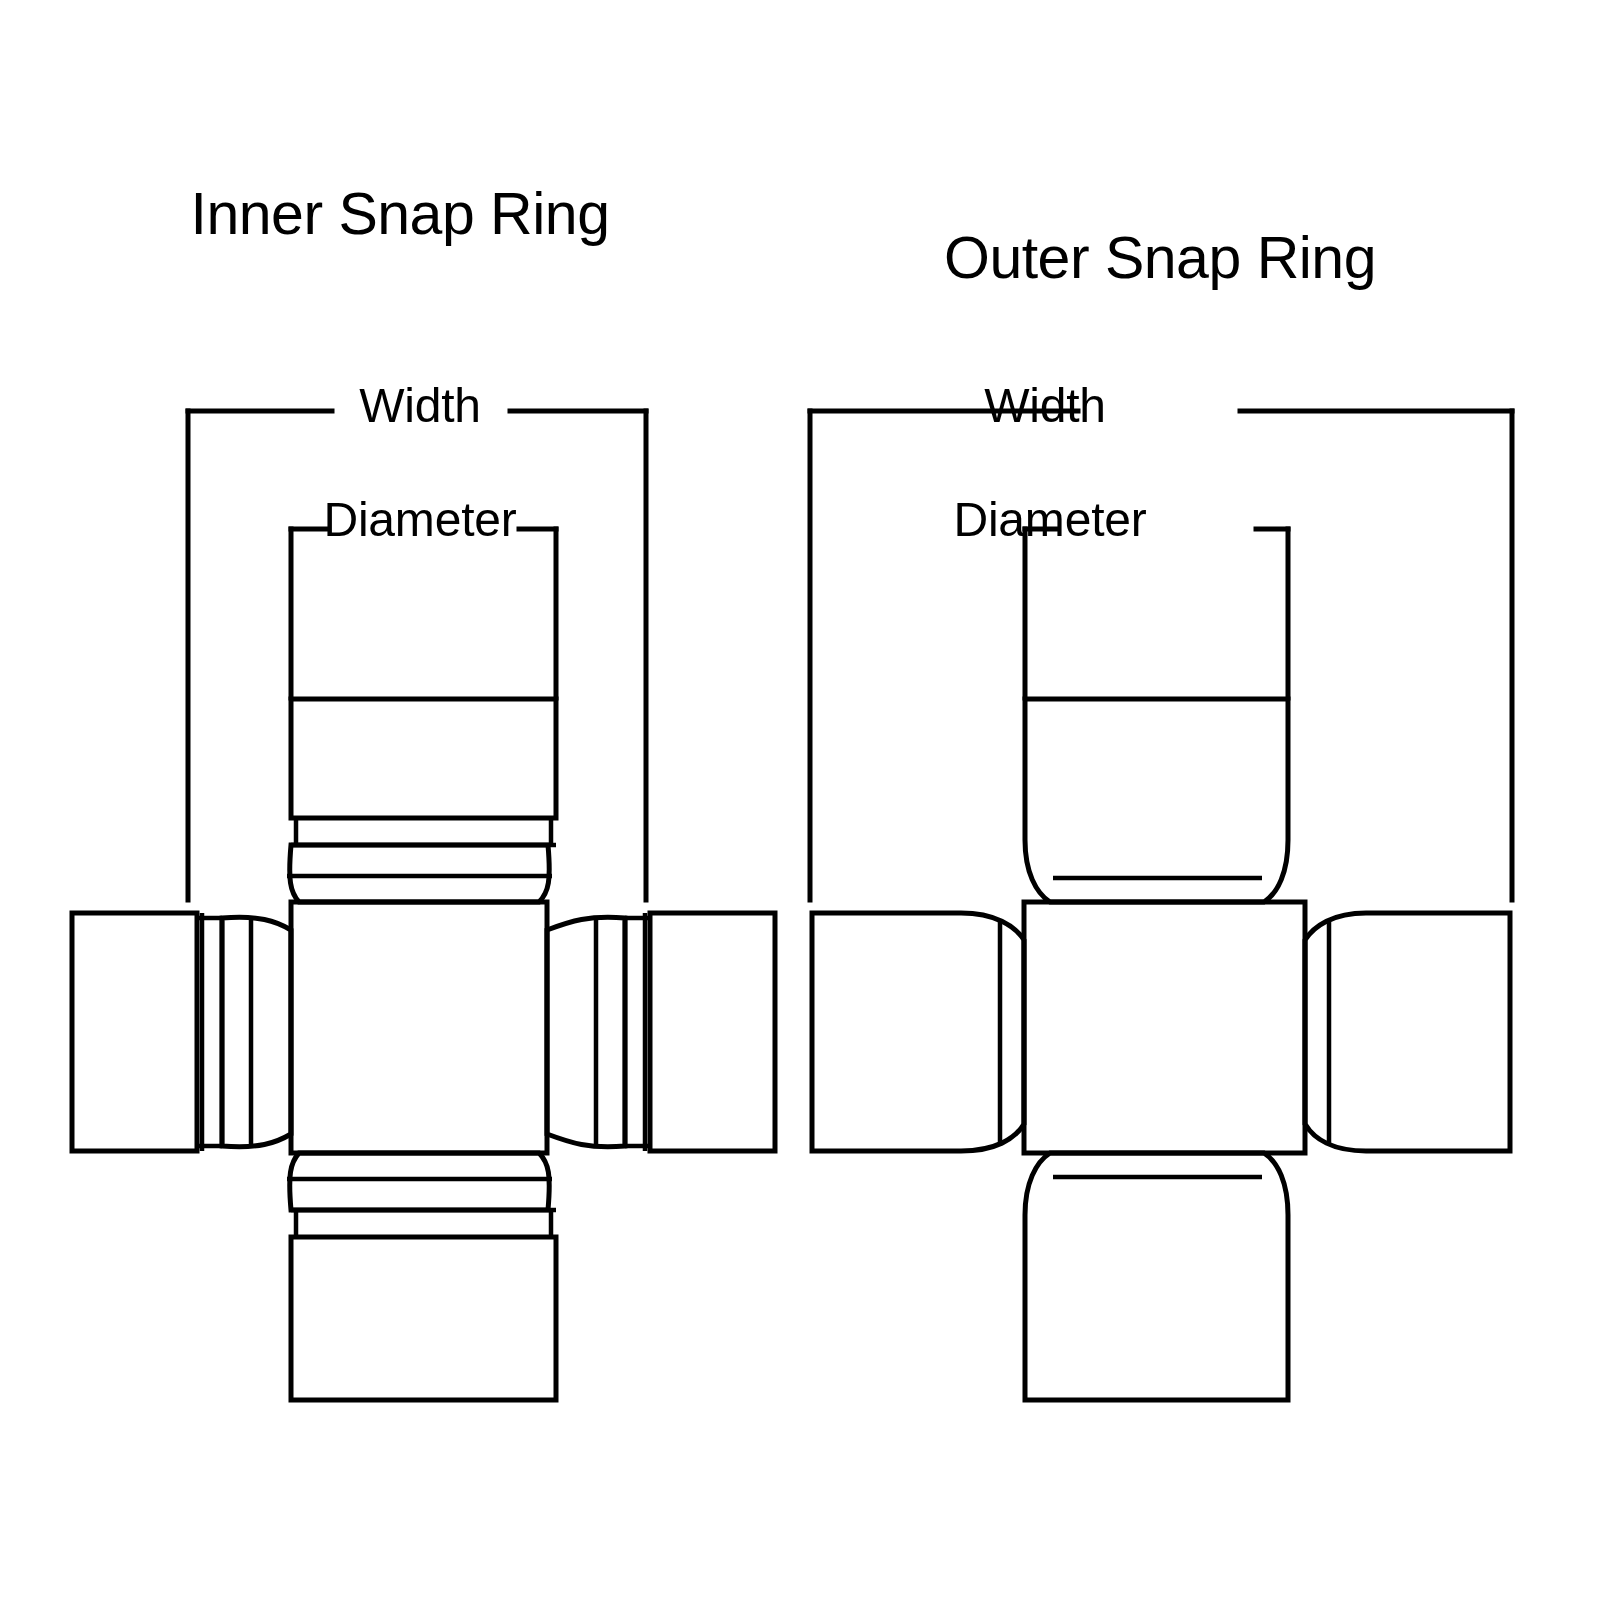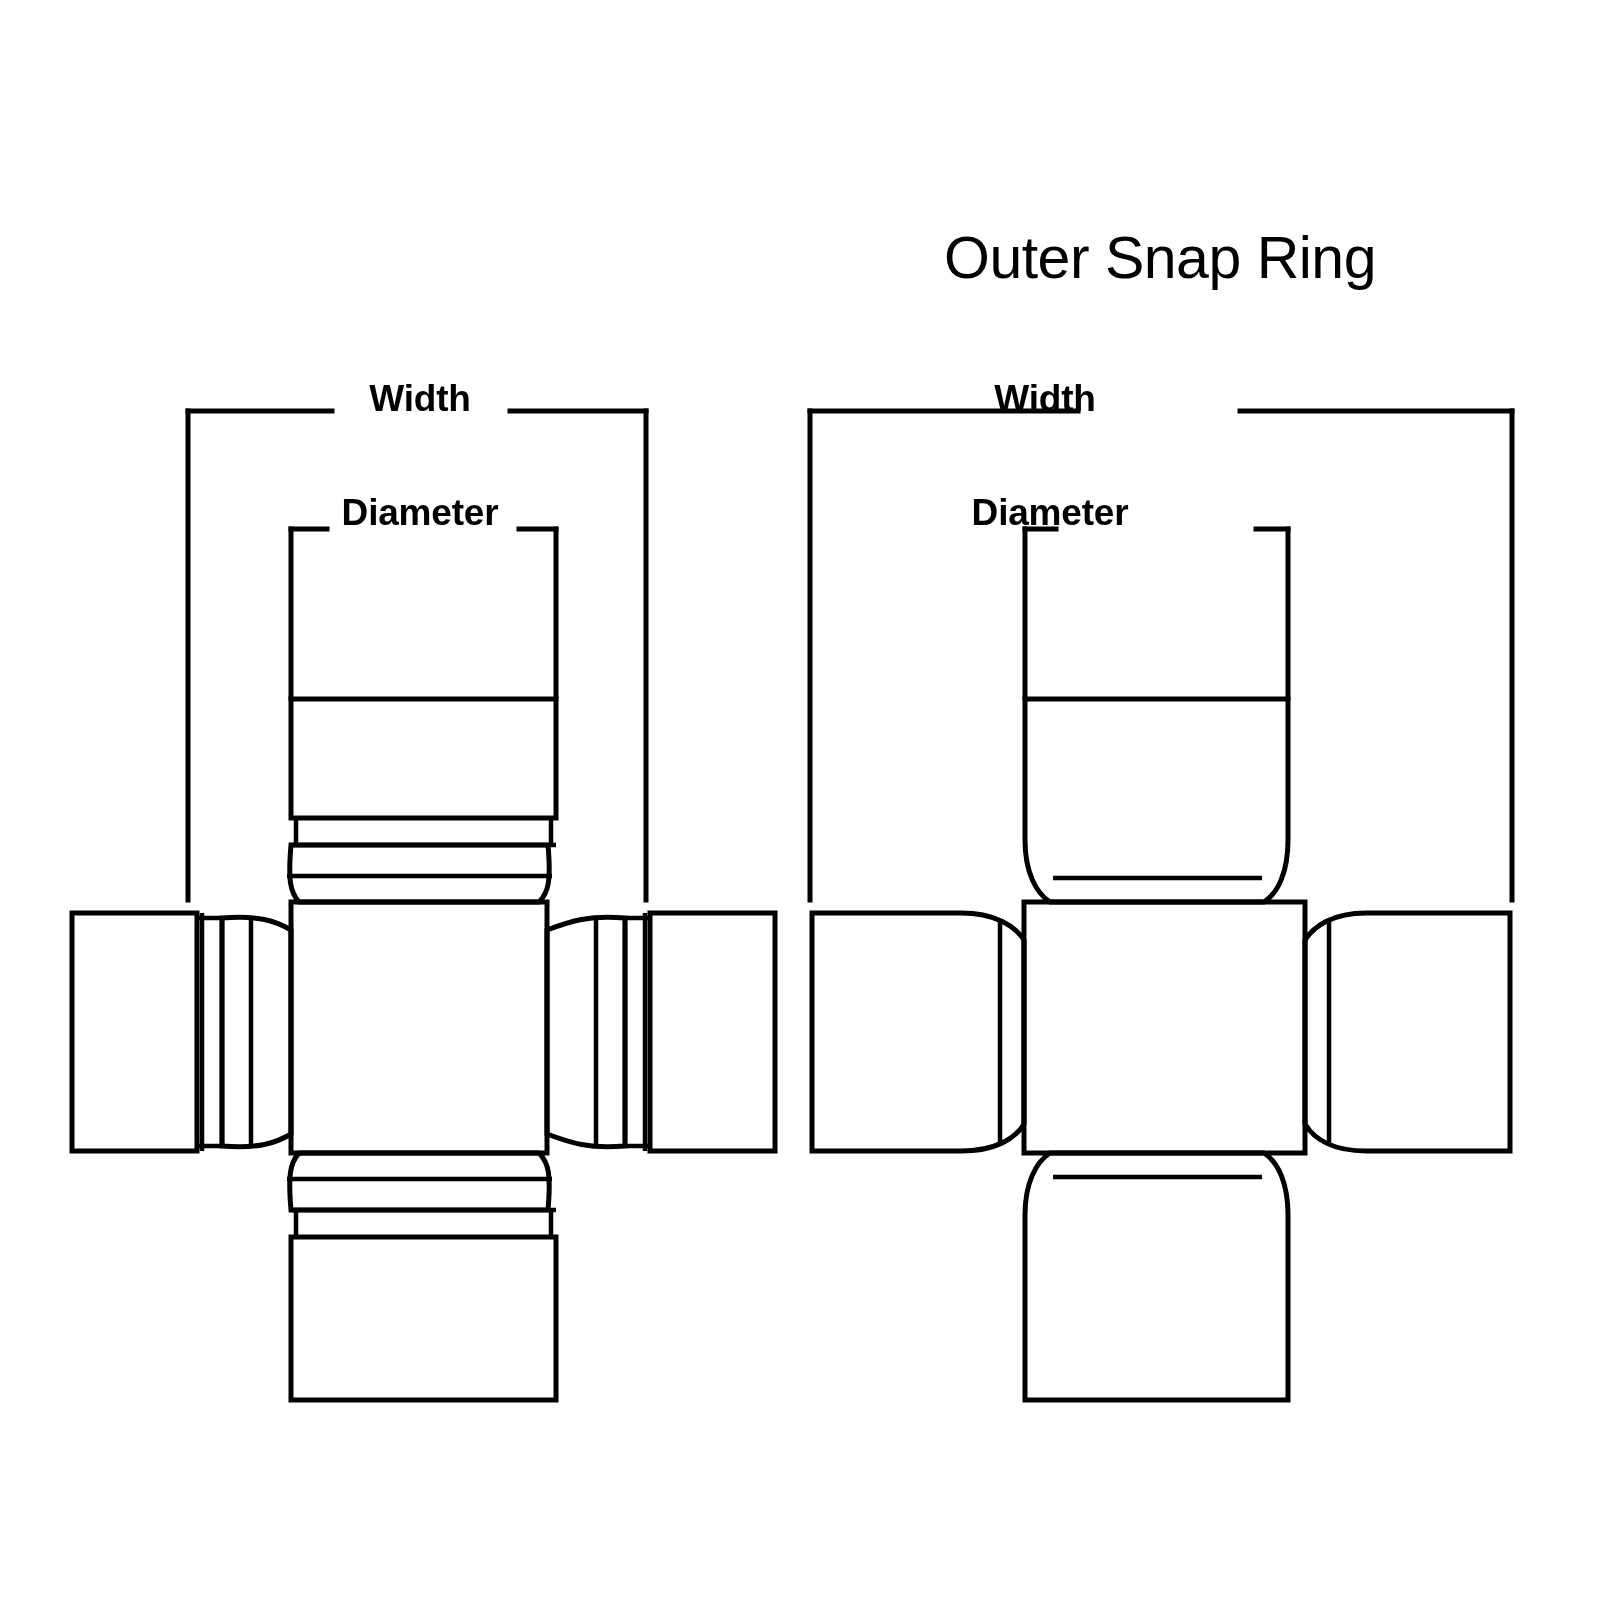--- a/index.html
+++ b/index.html
@@ -29,22 +29,22 @@
     color: #000000;
     white-space: nowrap;
     text-align: center;
   }
   #title-inner { left: 0px;   top: 180px; width: 800px; }
   #title-outer { left: 760px; top: 180px; width: 800px; margin-top: 44px; }
 
   .dim-label {
     position: absolute;
     font-family: "Liberation Sans", sans-serif;
-    font-size: 37px;
-    font-weight: 700;
+    font-size: 48px;
+    font-weight: 400;
     color: #000000;
     white-space: nowrap;
     text-align: center;
     letter-spacing: -0.2px;
   }
   #w-label-l { left: 250px;  top: 378px; width: 340px; }
   #d-label-l { left: 255px;  top: 492px; width: 330px; }
   #w-label-r { left: 875px;  top: 378px; width: 340px; }
   #d-label-r { left: 885px;  top: 492px; width: 330px; }
 
@@ -197,20 +197,21 @@
 
       <g>
         <path class="ln" d="M 1510 913 L 1366 913 C 1333 913 1314 926 1305 940 L 1305 1124 C 1314 1139 1333 1151 1366 1151 L 1510 1151 Z"></path>
         <path class="ln-thin" d="M 1329 922 L 1329 1143"></path>
       </g>
 
     </g>
 
   </svg>
 
+  <div class="panel-title" id="title-inner">Inner Snap Ring</div>
 
   <div class="panel-title" id="title-outer">Outer Snap Ring</div>
 
   <div class="dim-label" id="w-label-l">Width</div>
 
   <div class="dim-label" id="d-label-l">Diameter</div>
 
   <div class="dim-label" id="w-label-r">Width</div>
 
   <div class="dim-label" id="d-label-r">Diameter</div>

